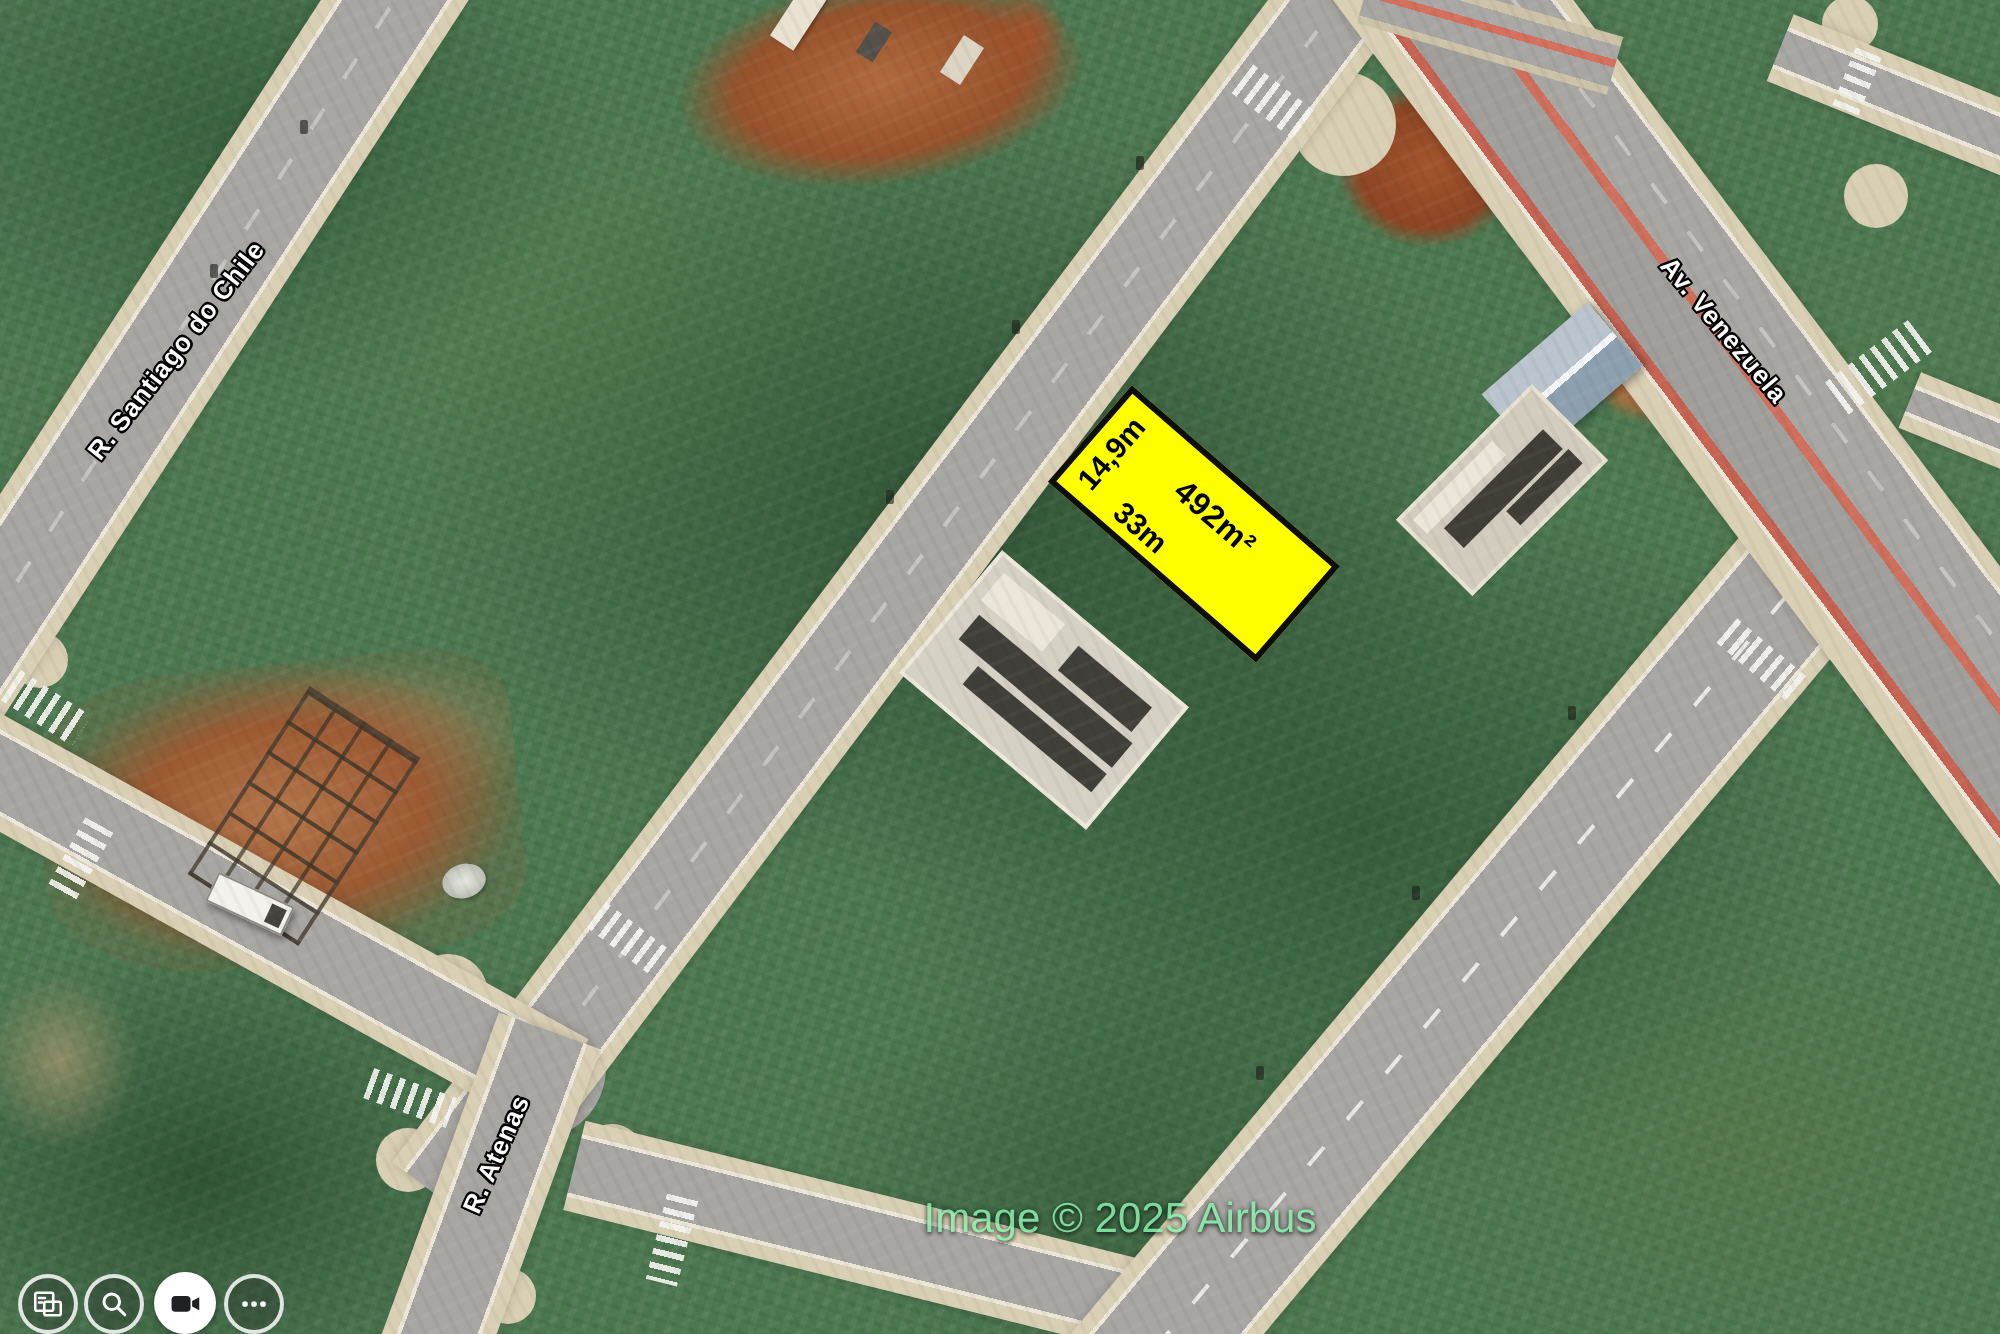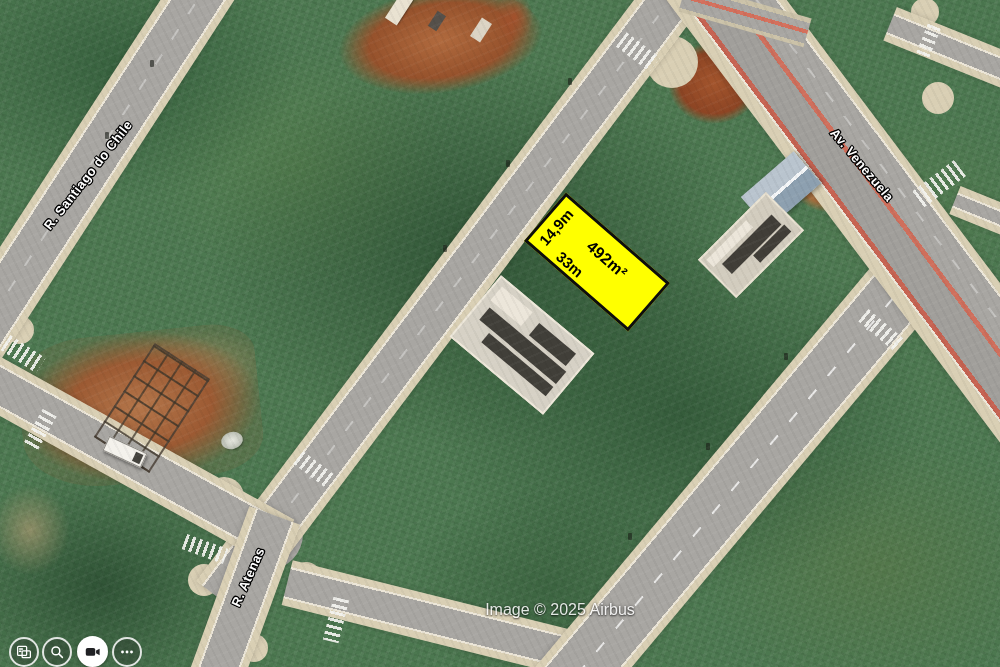--- a/index.html
+++ b/index.html
@@ -52,21 +52,21 @@
   
   #plot{position:absolute;z-index:30;width:138px;height:64px;left:528px;top:230px;
         transform:rotate(41deg);background:#ffff00;border:3px solid #0d0d0d;box-sizing:border-box;}
   #plot .fr-wrap{position:absolute;left:-6px;top:0;bottom:0;width:36px;display:flex;align-items:center;justify-content:center;}
   #plot .fr-wrap span{transform:rotate(-90deg);white-space:nowrap;font-weight:bold;font-size:15px;color:#000;}
   #plot .ar{position:absolute;left:48px;top:12px;font-weight:bold;font-size:16px;color:#000;letter-spacing:.3px;}
   #plot .dp{position:absolute;left:32px;bottom:1px;font-weight:bold;font-size:15px;color:#000;}
   .street{position:absolute;z-index:32;color:#fff;font-size:13px;font-weight:600;letter-spacing:.4px;white-space:nowrap;
         text-shadow:1px 0 0 #000,-1px 0 0 #000,0 1px 0 #000,0 -1px 0 #000,1px 1px 0 #000,-1px -1px 0 #000,1px -1px 0 #000,-1px 1px 0 #000;}
   #attr{position:absolute;z-index:33;left:560px;top:610px;transform:translate(-50%,-50%);
-        font-size:16px;color:#ffffff;opacity:.85;white-space:nowrap;
+        font-size:21px;color:#86efac;opacity:.85;white-space:nowrap;
         text-shadow:0 1px 2px rgba(0,0,0,.8),0 0 3px rgba(0,0,0,.5);}
   
   #toolbar{position:absolute;inset:0;z-index:40;pointer-events:none;}
   .tbtn{position:absolute;width:30px;height:30px;border-radius:50%;box-sizing:border-box;
         display:flex;align-items:center;justify-content:center;pointer-events:auto;cursor:pointer;
         background:rgba(40,44,40,.30);border:2px solid rgba(255,255,255,.85);}
   .tbtn.active{background:#ffffff;border:none;width:31px;height:31px;box-shadow:0 1px 3px rgba(0,0,0,.35);}
   .tbtn svg{display:block;}
 </style>
 </head>

